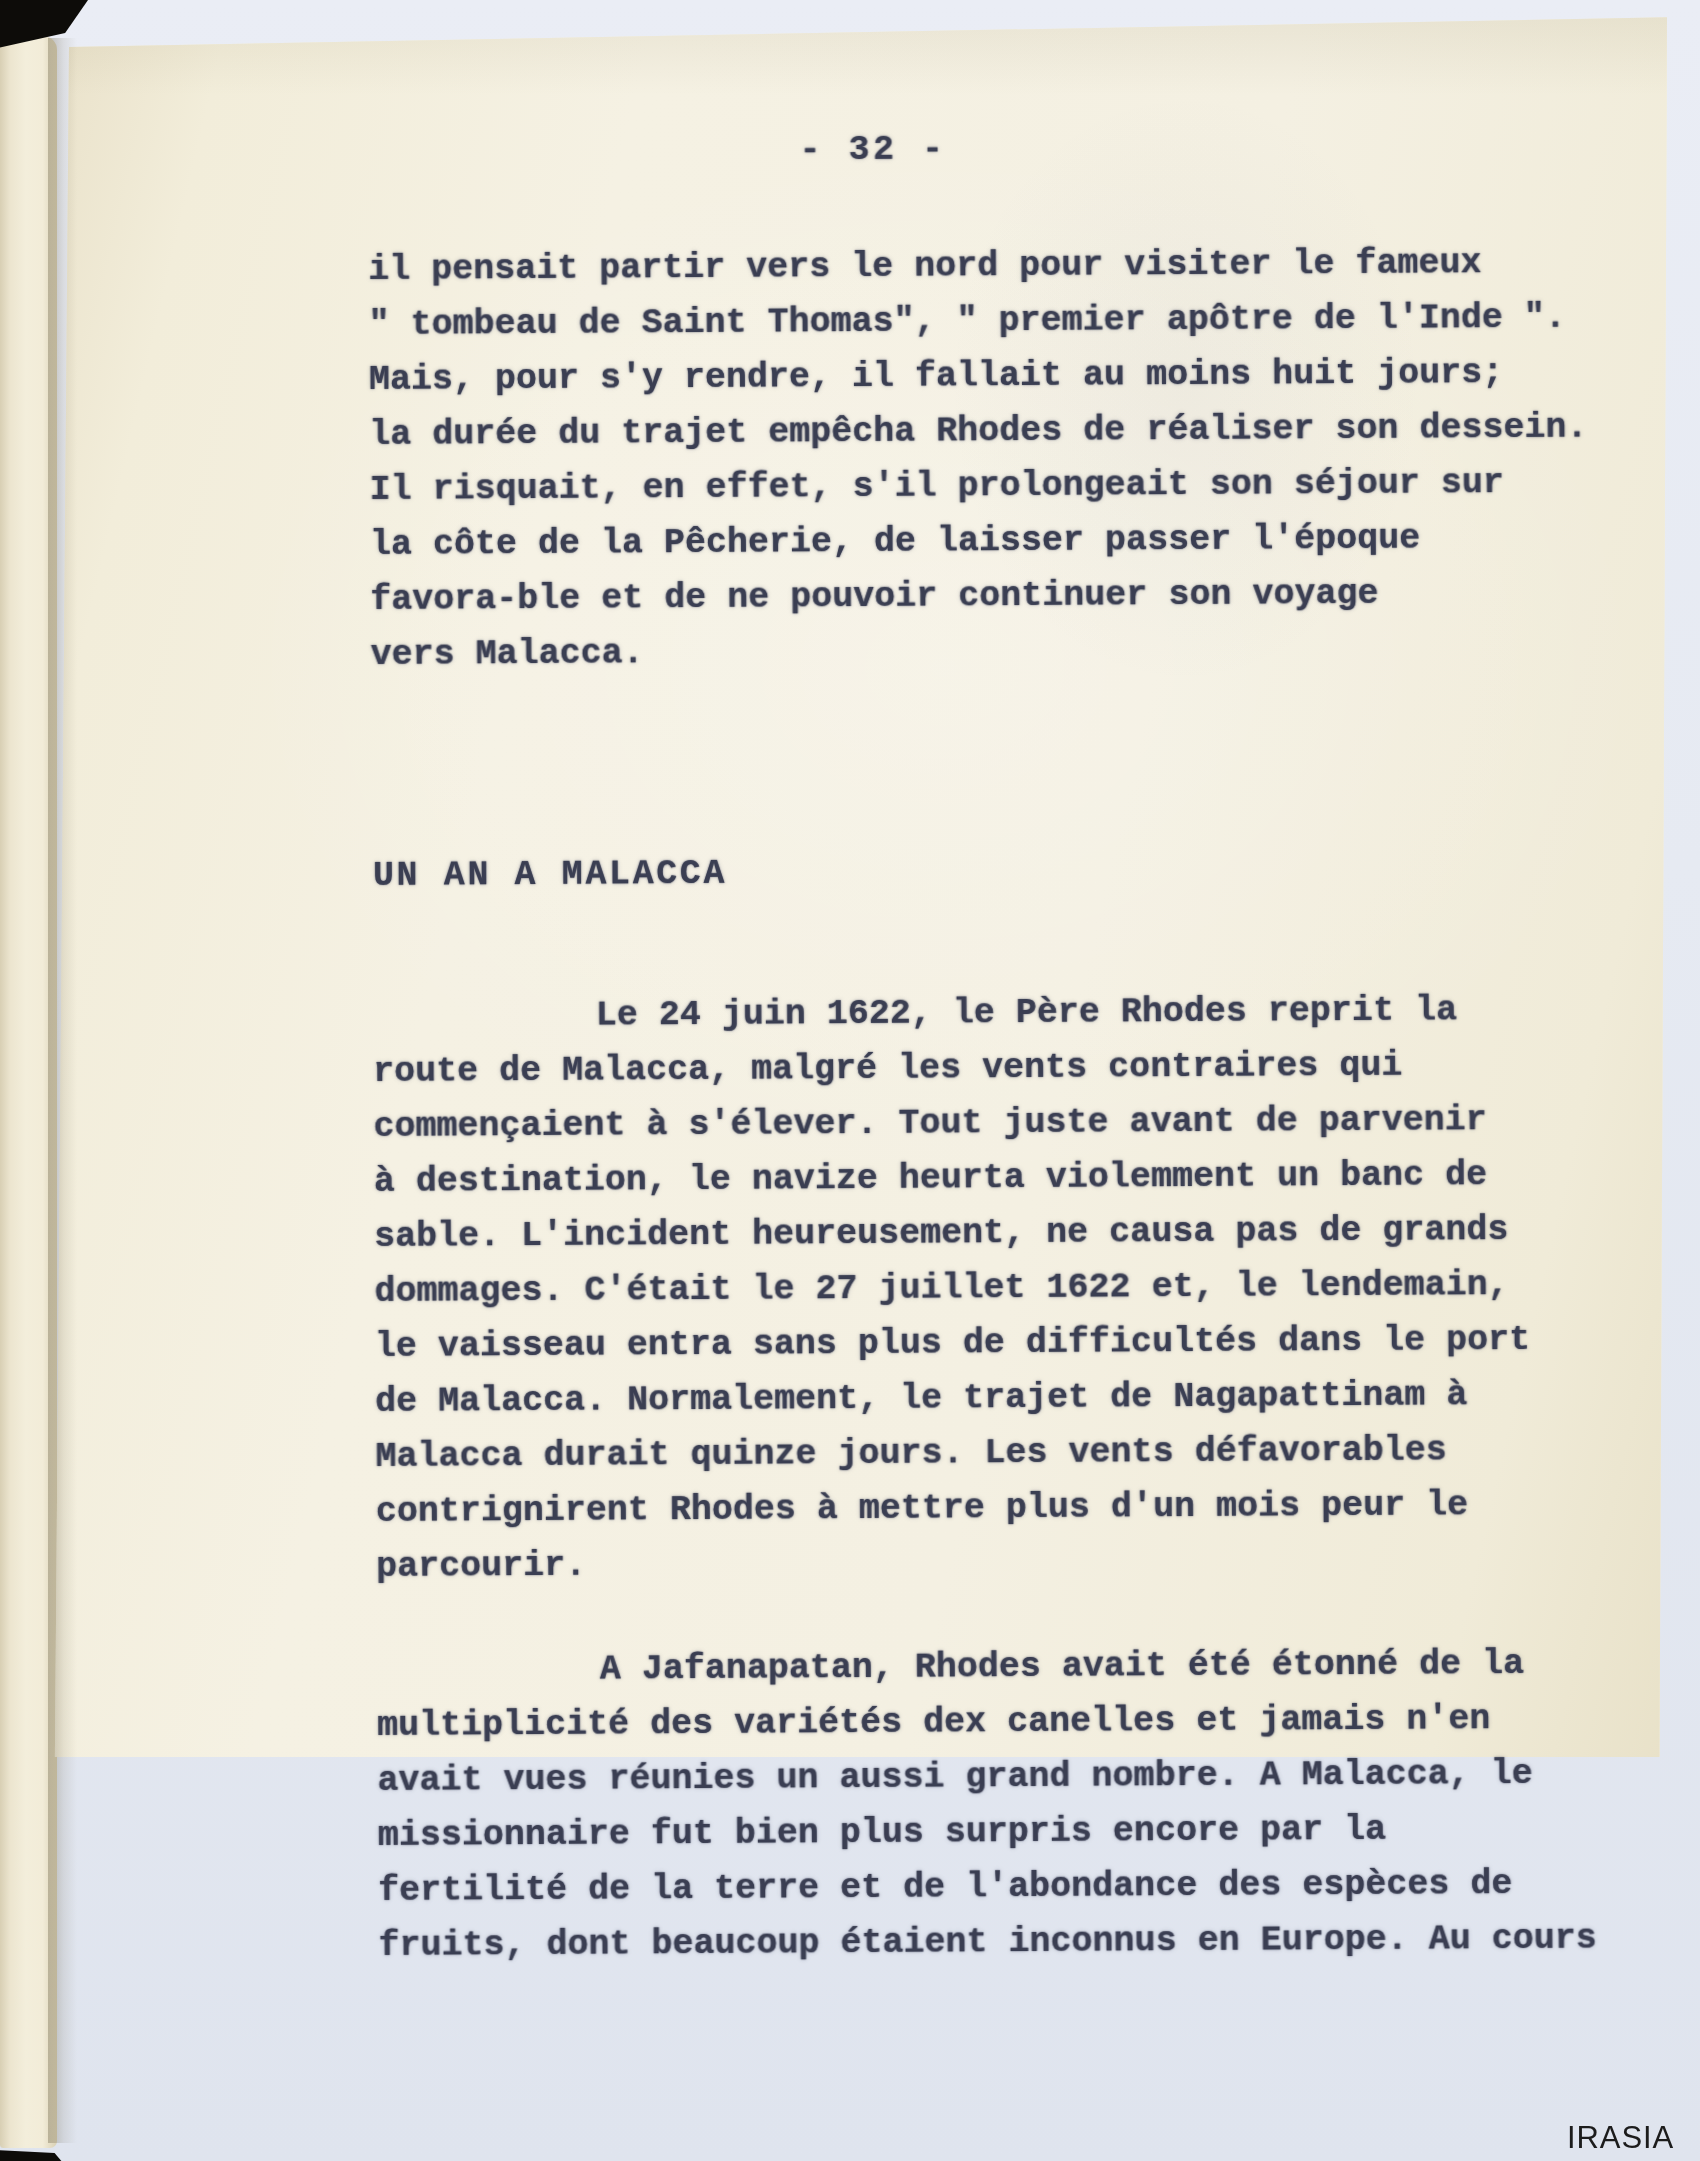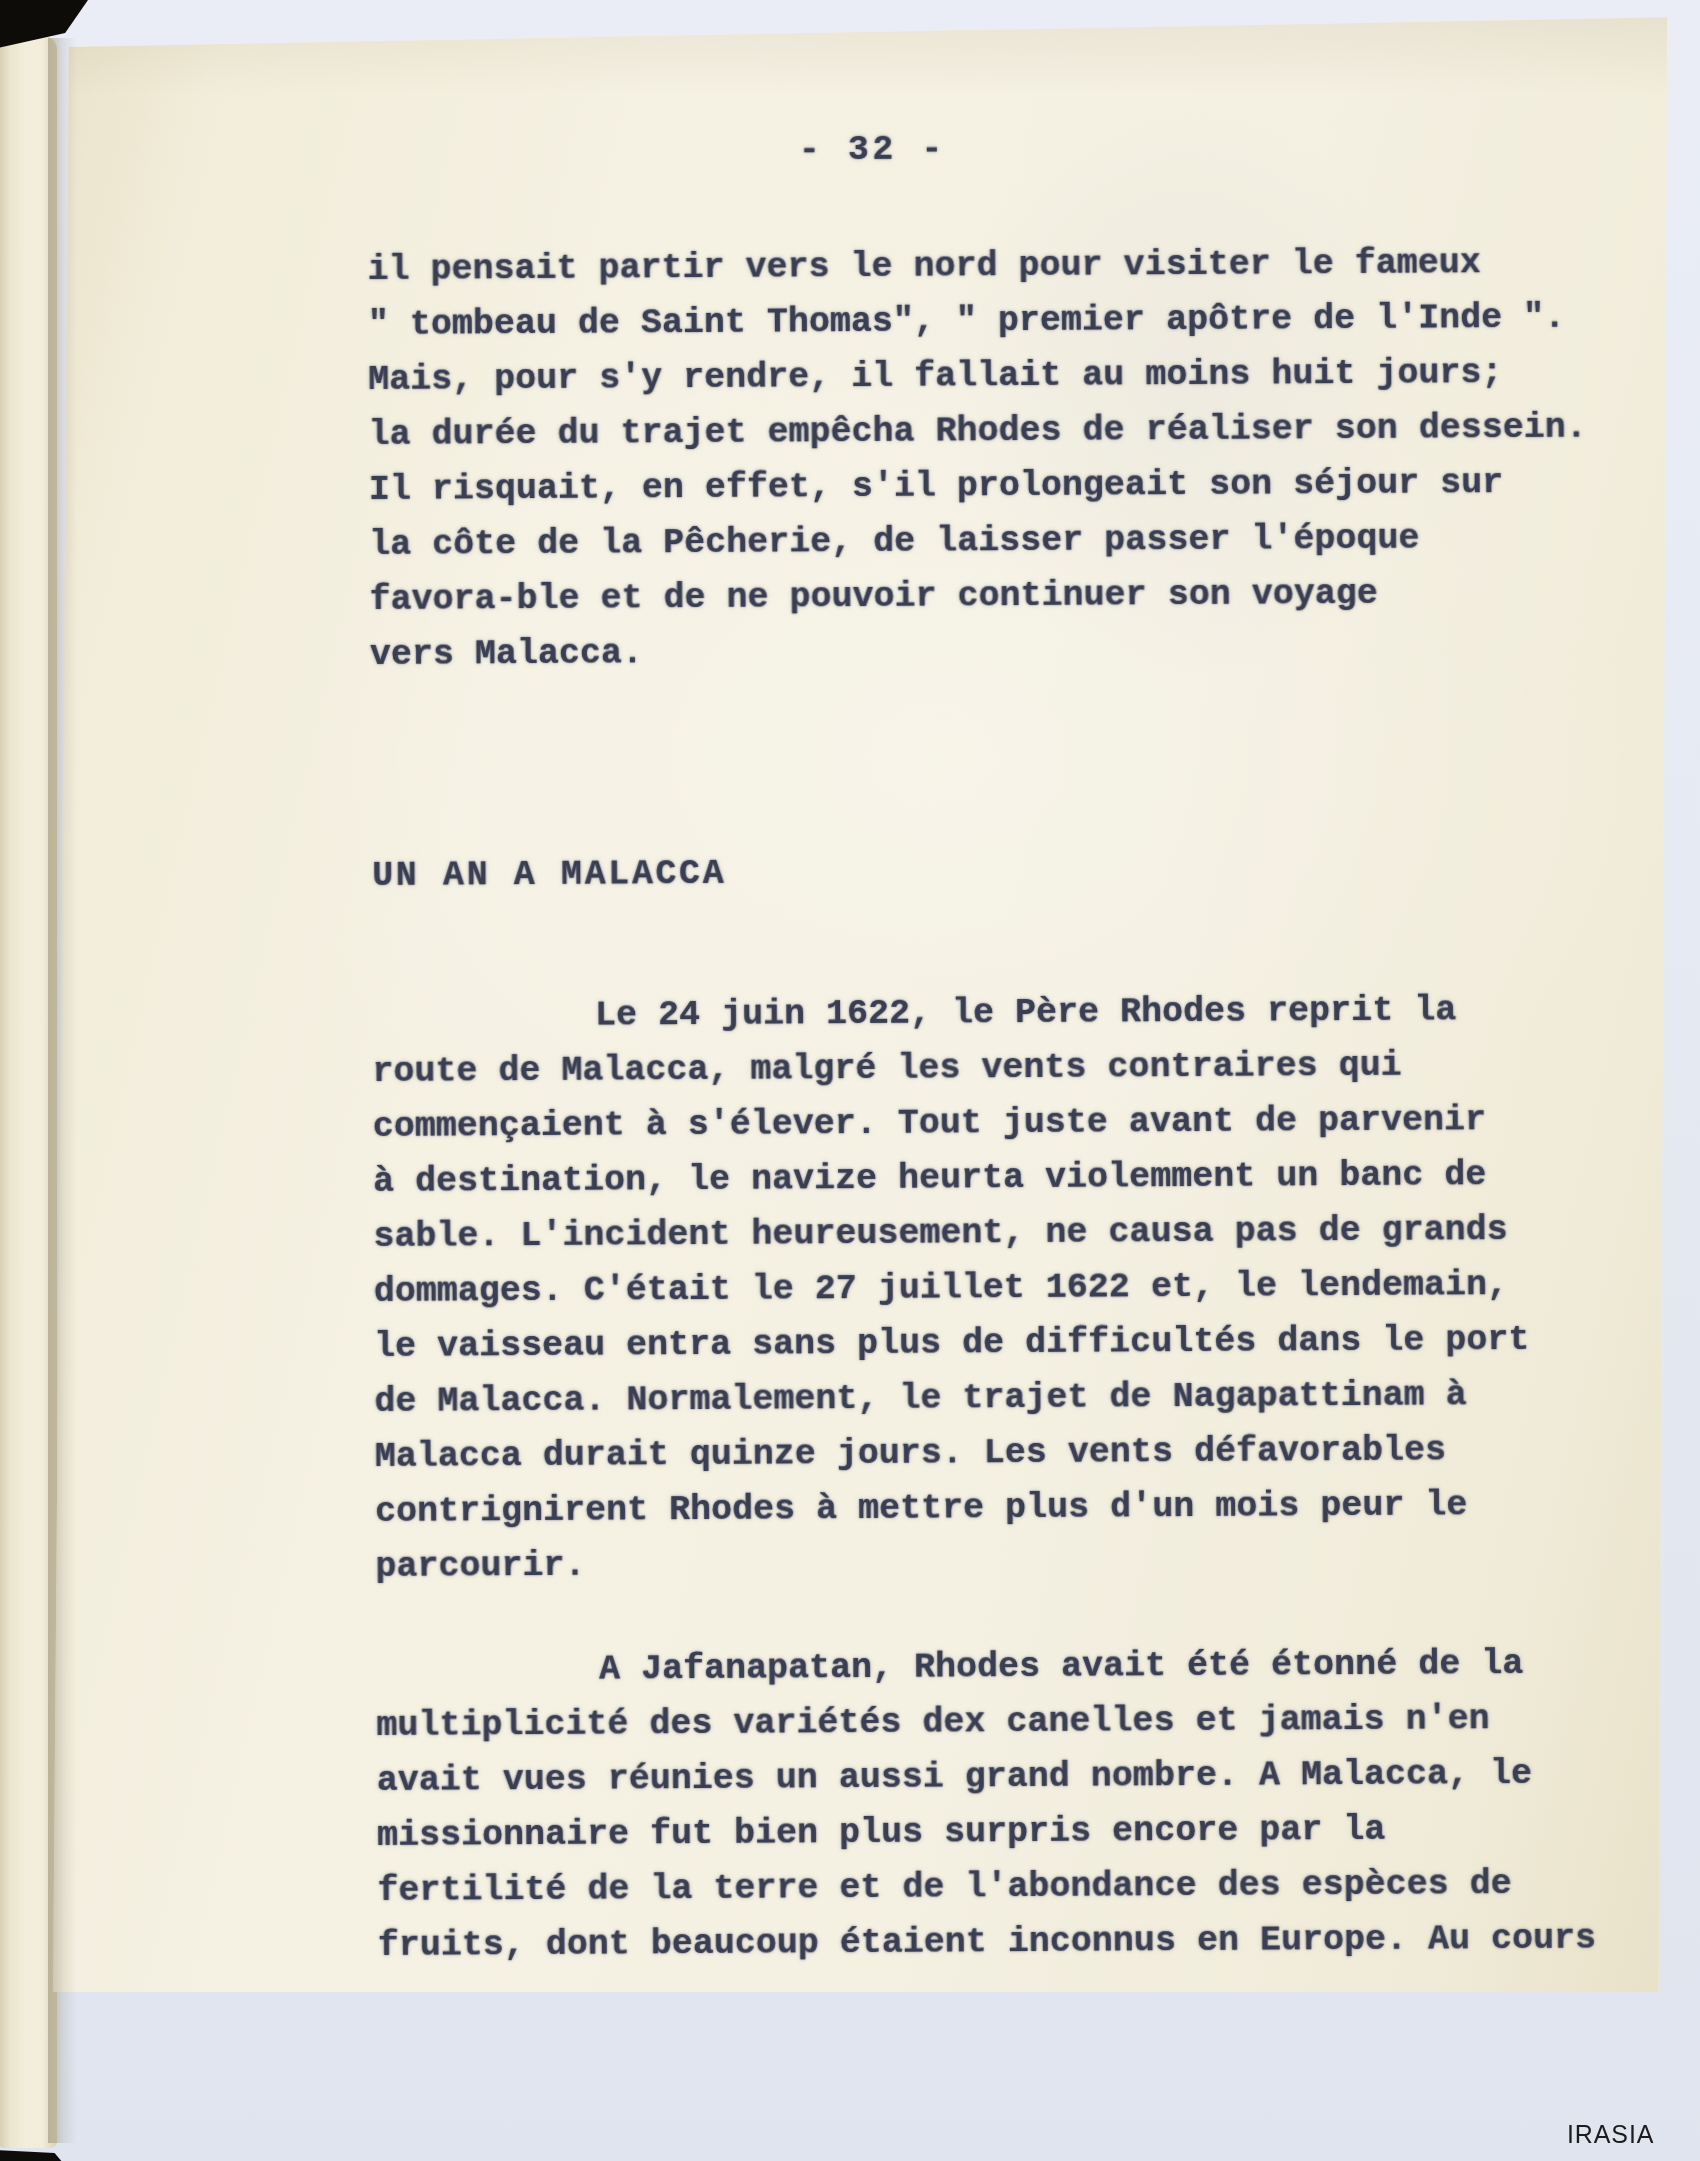--- a/index.html
+++ b/index.html
@@ -32,21 +32,21 @@
   .prev-page-edge {
     position: absolute; left: 0; top: 36px; width: 57px; height: 2112px;
     background: linear-gradient(to right,
       #d8cfb4 0%, #ece5cf 18%, #f3eedb 45%, #f2ecd8 75%, #d9d0b4 100%);
     border-radius: 8.6px 14px 7px 3.5px;
     z-index: 2;
   }
 
   
   .page {
-    position: absolute; left: 50px; top: 0; width: 1624px; height: 1992px;
+    position: absolute; left: 50px; top: 0; width: 1624px; height: 1757px;
     clip-path: polygon(19px 47px, 1617px 17.3px, 1608px 2115px, 1.7px 2144px);
     background:
       radial-gradient(ellipse 1038px 778px at 55% 38%, rgba(255,255,255,0.20), rgba(255,255,255,0) 70%),
       linear-gradient(103deg, #e9e1c9 0%, #f2edda 9%, #f5f1e3 30%, #f4f0e2 62%, #f0ebd8 88%, #e8e1c8 100%),
       #f3efe0;
     z-index: 3;
   }
   
   .page::before {
     content: ""; position: absolute; left: 0; top: 0; width: 100%; height: 112px;
@@ -88,21 +88,21 @@
   .p1 { top: 247px; }
   .heading { position: absolute; left: 323px; top: 853px; letter-spacing: 2.6px; }
   .p2 { top: 994px; }
   .p3 { top: 1648px; }
   .indent { padding-left: 223px; }
 
   
   .watermark {
     position: absolute; left: 1567px; top: 2120px;
     font-family: "Liberation Sans", sans-serif;
-    font-size: 25px; color: #1c1c1c; letter-spacing: 0.9px;
+    font-size: 31px; color: #1c1c1c; letter-spacing: 0.9px;
     z-index: 6;
   }
 </style>
 </head>
 <body>
 
 <div class="corner-black-top"></div>
 <div class="prev-page-edge"></div>
 <div class="gutter-shadow"></div>
 

